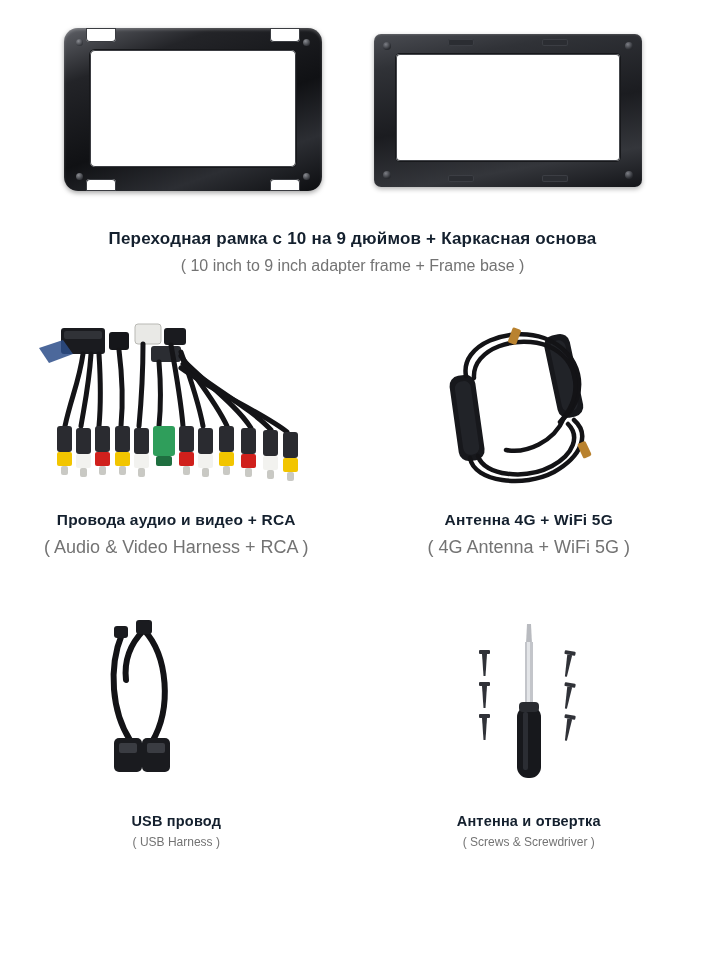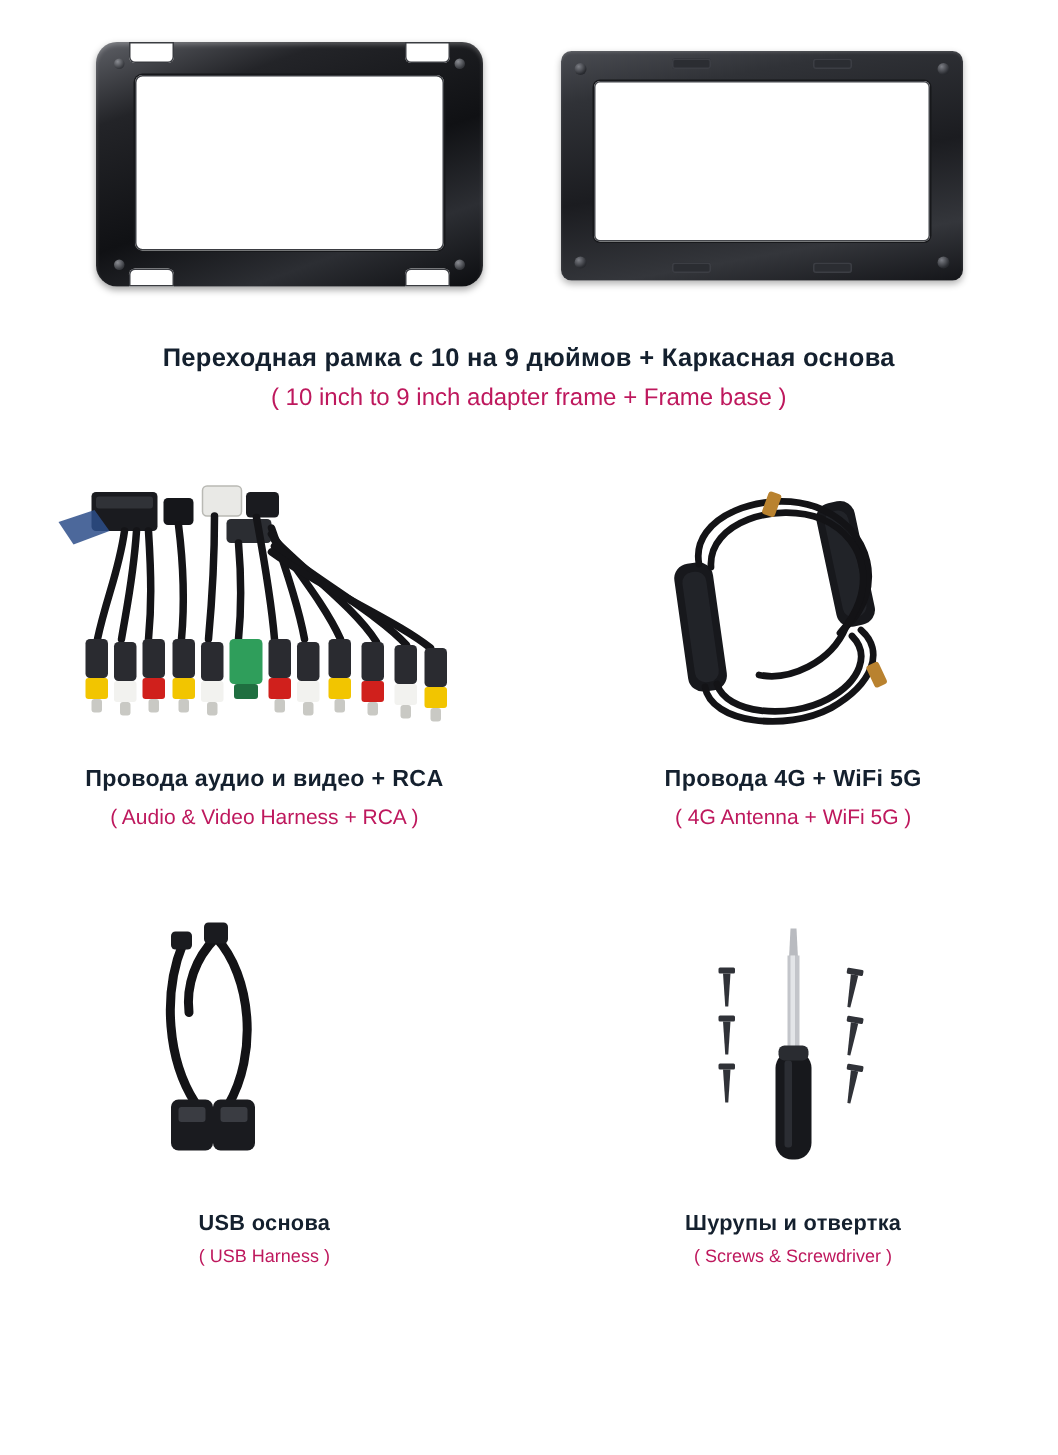--- a/index.html
+++ b/index.html
@@ -32,26 +32,26 @@
   }
   .cap-ru {
     font-weight: bold;
     font-size: 17px;
     letter-spacing: 0.2px;
     color: #14202e;
     white-space: nowrap;
   }
   .cap-en {
     font-size: 16px;
-    color: #be185d;
+    color: #737373;
     margin-top: 7px;
     white-space: nowrap;
   }
   .cap-small .cap-ru { font-size: 15.5px; }
-  .cap-small .cap-en { font-size: 14px; margin-top: 6px; }
+  .cap-small .cap-en { font-size: 18px; margin-top: 6px; }
   .cap-xsmall .cap-ru { font-size: 14.5px; }
   .cap-xsmall .cap-en { font-size: 12px; margin-top: 5px; }
 
   
   .section-frames {
     padding-top: 28px;
   }
   .frames-row {
     display: flex;
     justify-content: center;
@@ -145,21 +145,20 @@
 
   
   .section-two {
     margin-top: 46px;
     display: flex;
   }
   .col {
     flex: 1;
     display: flex;
     flex-direction: column;
-    align-items: center;
   }
   .art {
     display: flex;
     align-items: center;
     justify-content: center;
   }
   .art-harness { height: 172px; }
   .art-antenna { height: 172px; }
   .sec2-caption { margin-top: 16px; }
 
@@ -337,21 +336,21 @@
             <path d="M150 96 C 140 120, 112 132, 92 128"></path>
           </g>
 
           <g>
             <rect x="96" y="6" width="9" height="16" rx="2" fill="#b9822f" transform="rotate(20 100 14)"></rect>
             <rect x="166" y="120" width="9" height="16" rx="2" fill="#b9822f" transform="rotate(-25 170 128)"></rect>
           </g>
         </svg>
       </div>
       <div class="caption sec2-caption cap-small">
-        <div class="cap-ru">Провода 4G + WiFi 5G</div>
+        <div class="cap-ru">Антенна 4G + WiFi 5G</div>
         <div class="cap-en">( 4G Antenna + WiFi 5G )</div>
       </div>
     </div>
   </div>
 
   <div class="section-three">
 
     <div class="col">
       <div class="art art-usb">
         <svg width="180" height="180" viewBox="0 0 180 180" aria-hidden="true">
@@ -369,21 +368,21 @@
           <g>
             <rect x="56" y="122" width="28" height="34" rx="5" fill="#1a1b1f"></rect>
             <rect x="61" y="127" width="18" height="10" rx="2" fill="#3a3c42"></rect>
           </g>
 
           <rect x="50" y="4" width="16" height="14" rx="3" fill="#1a1b1f"></rect>
           <rect x="28" y="10" width="14" height="12" rx="3" fill="#1a1b1f"></rect>
         </svg>
       </div>
       <div class="caption sec3-caption cap-xsmall">
-        <div class="cap-ru">USB основа</div>
+        <div class="cap-ru">USB провод</div>
         <div class="cap-en">( USB Harness )</div>
       </div>
     </div>
 
     <div class="col">
       <div class="art art-screws">
         <svg width="180" height="180" viewBox="0 0 180 180" aria-hidden="true">
 
           <g>
             <path d="M88 8 L92 8 L93 28 L87 28 Z" fill="#b9bbc0"></path>
@@ -416,20 +415,20 @@
               <path d="M3 4 L8 4 L6.5 26 L4.5 26 Z"></path>
             </g>
             <g transform="translate(126,98) rotate(10)">
               <rect x="0" y="0" width="11" height="4" rx="1"></rect>
               <path d="M3 4 L8 4 L6.5 26 L4.5 26 Z"></path>
             </g>
           </g>
         </svg>
       </div>
       <div class="caption sec3-caption cap-xsmall">
-        <div class="cap-ru">Шурупы и отвертка</div>
+        <div class="cap-ru">Антенна и отвертка</div>
         <div class="cap-en">( Screws &amp; Screwdriver )</div>
       </div>
     </div>
 
   </div>
 
 </div>
 
 </body></html>

